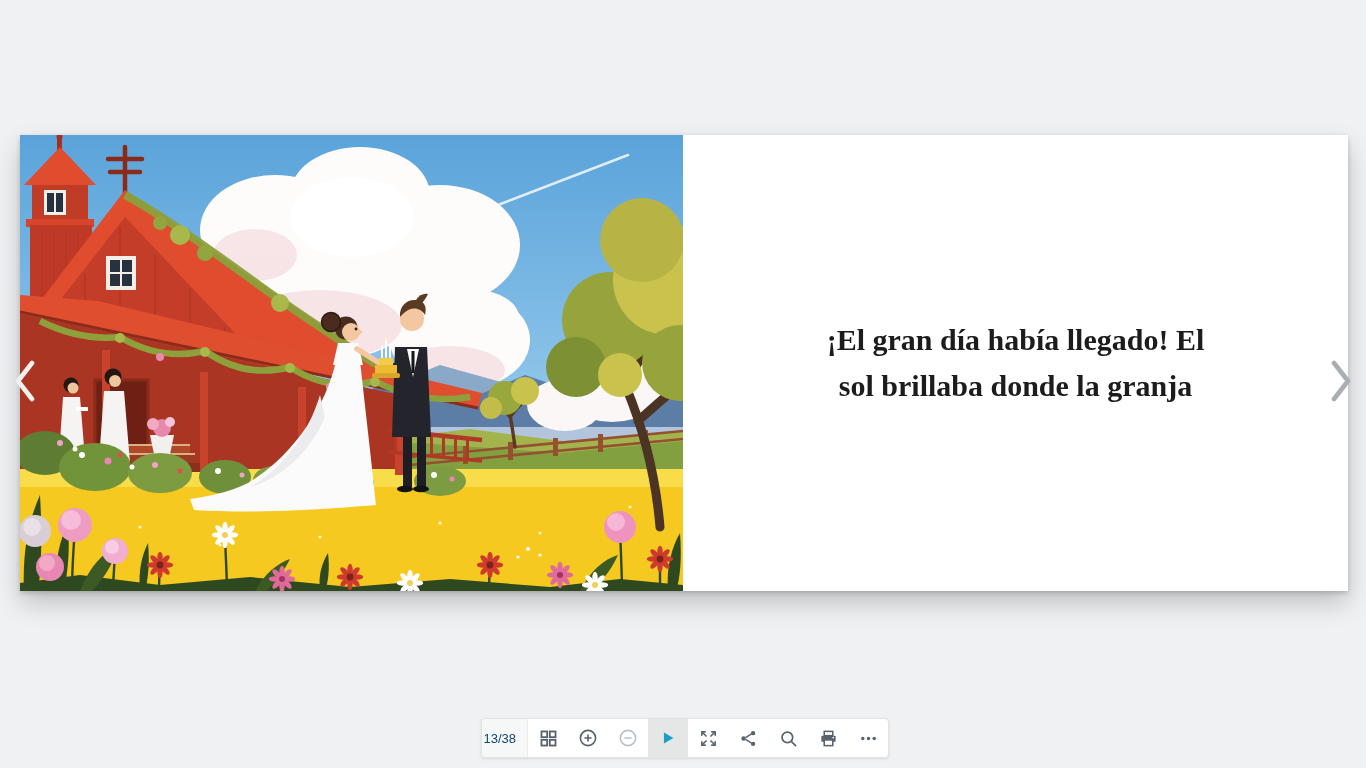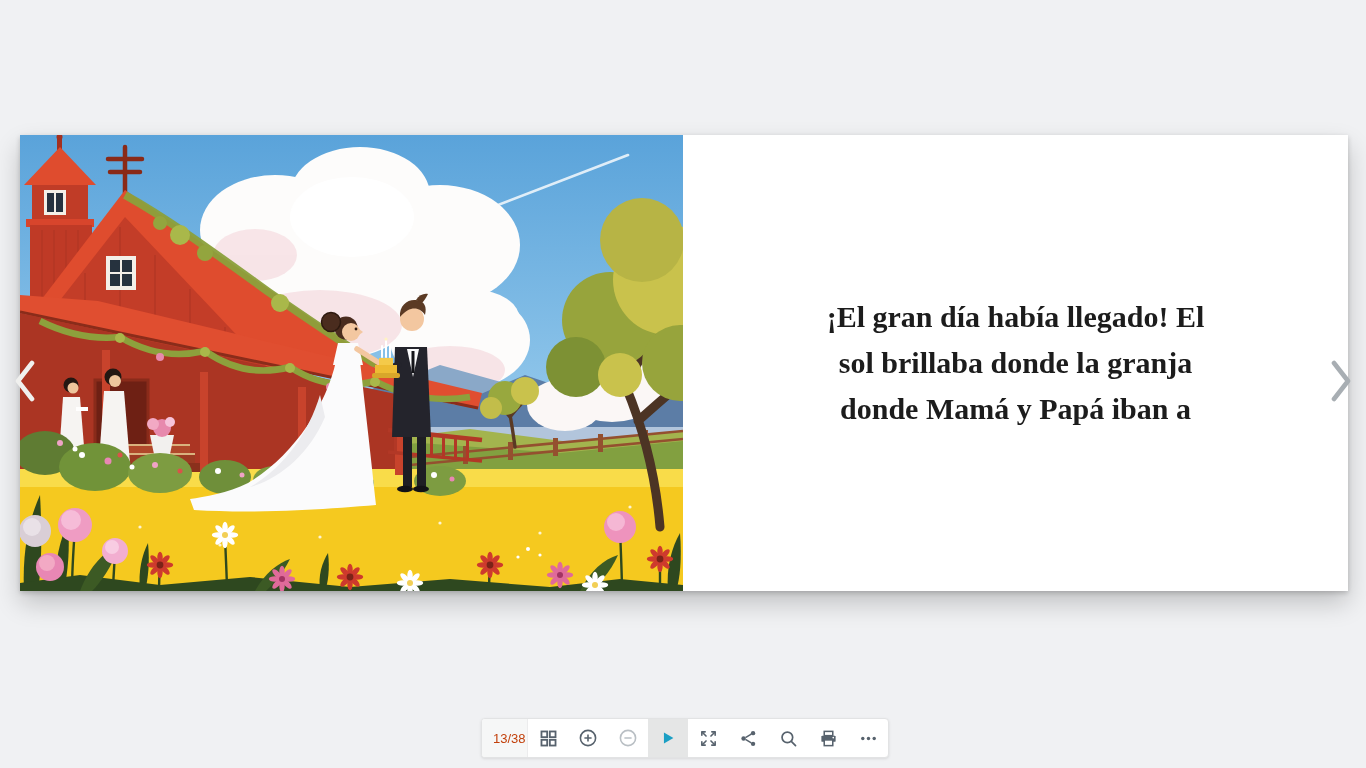--- a/index.html
+++ b/index.html
@@ -41,21 +41,21 @@
     background:#ffffff;border:1px solid #e2e3e4;border-radius:4px;
     box-shadow:0 1px 3px rgba(0,0,0,.10);
     overflow:hidden;
   }
   .page-counter{
     width:45px;background:#f6f7f7;border-right:1px solid #ececed;
     display:flex;align-items:center;justify-content:center;
   }
   .page-counter input{
     width:42px;border:none;background:transparent;outline:none;
-    text-align:right;font-size:13px;color:#c2410c;
+    text-align:left;font-size:13px;color:#0c4a6e;
     font-family:"Liberation Sans", sans-serif;
   }
   .tb-btn{
     width:40px;display:flex;align-items:center;justify-content:center;
     background:transparent;border:none;cursor:pointer;padding:0;
   }
   .tb-btn.active{background:#e5e6e6;}
   .tb-btn svg{display:block;}
 </style>
 </head>
@@ -391,21 +391,20 @@
           <circle cx="520" cy="420" r="1.6" fill="#fff"></circle>
         <circle cx="498" cy="422" r="1.6" fill="#fff"></circle>
       </g>
     </svg>
   </div>
 
   <div class="page-right">
     <div class="story-text">
       <div>¡El gran día había llegado! El</div>
       <div>sol brillaba donde la granja</div>
-      <div>donde Mamá y Papá iban a</div>
     </div>
   </div>
 </div>
 
 <button class="nav-arrow nav-prev">
   <span>
     <svg width="24" height="42" viewBox="0 0 24 42">
       <polyline points="19,3 5,21 19,39" fill="none" stroke="#f0f0ee" stroke-width="4.6" stroke-linecap="round" stroke-linejoin="round"></polyline>
     </svg>
   </span>

